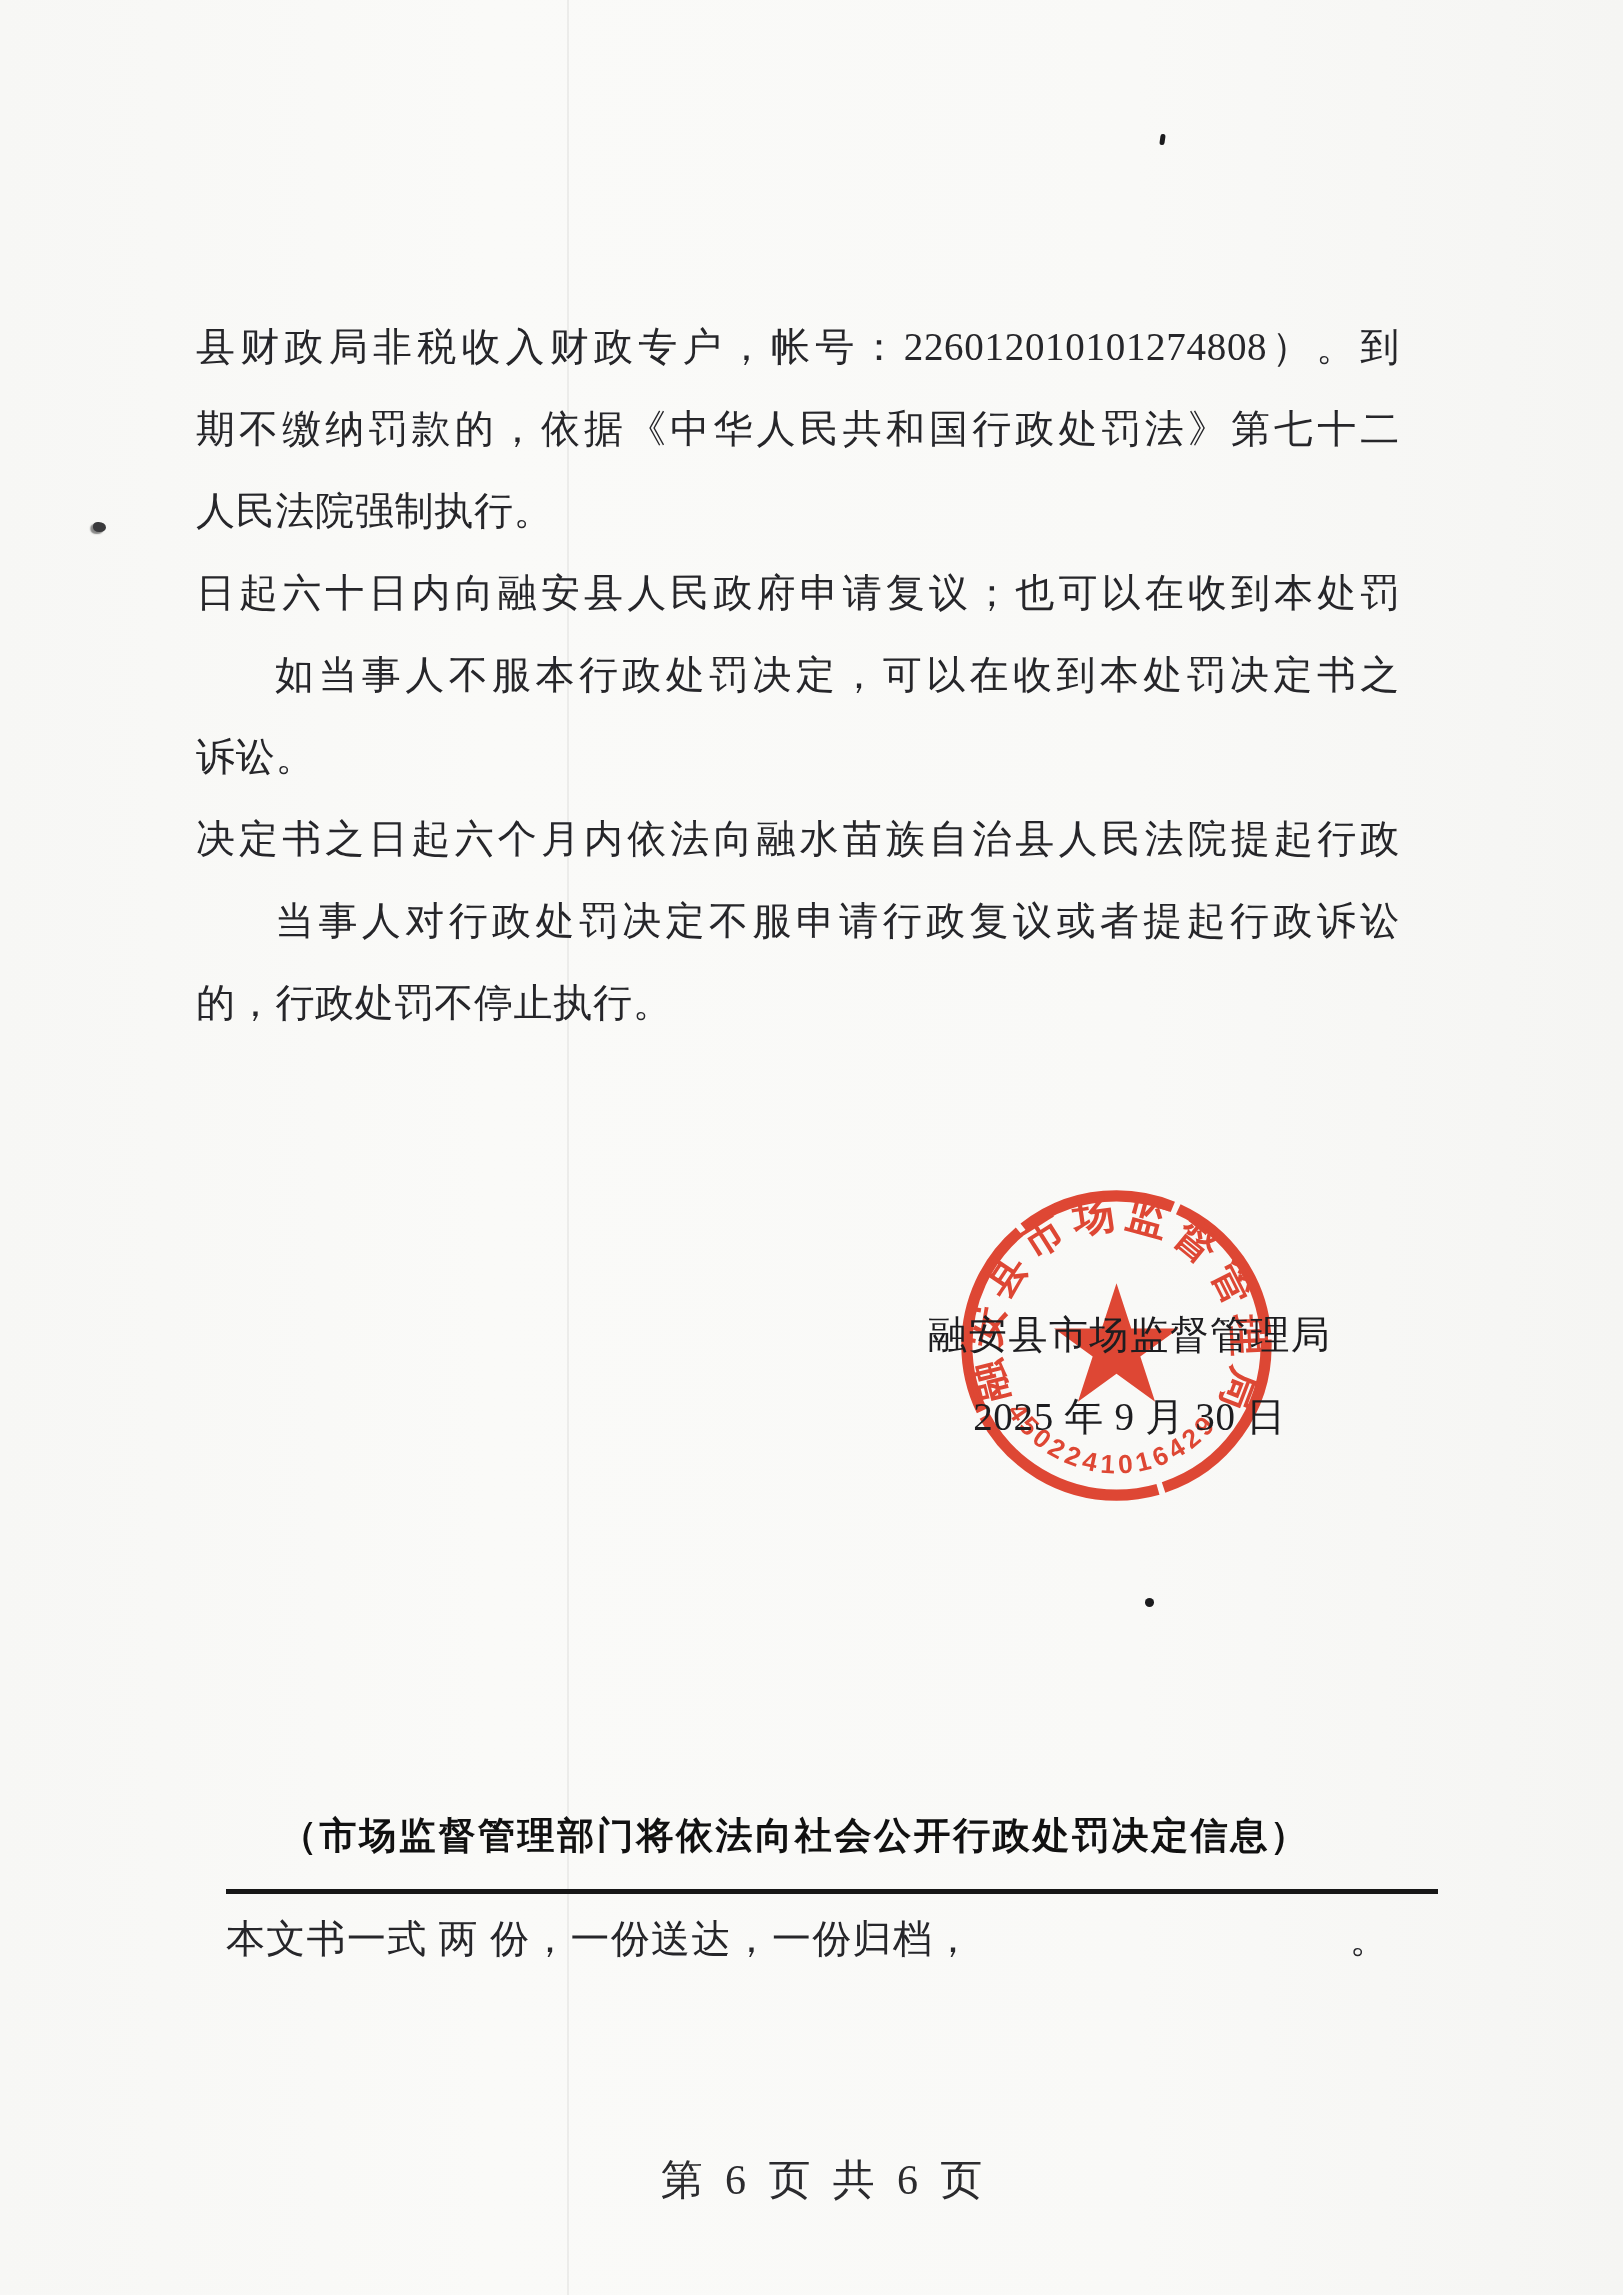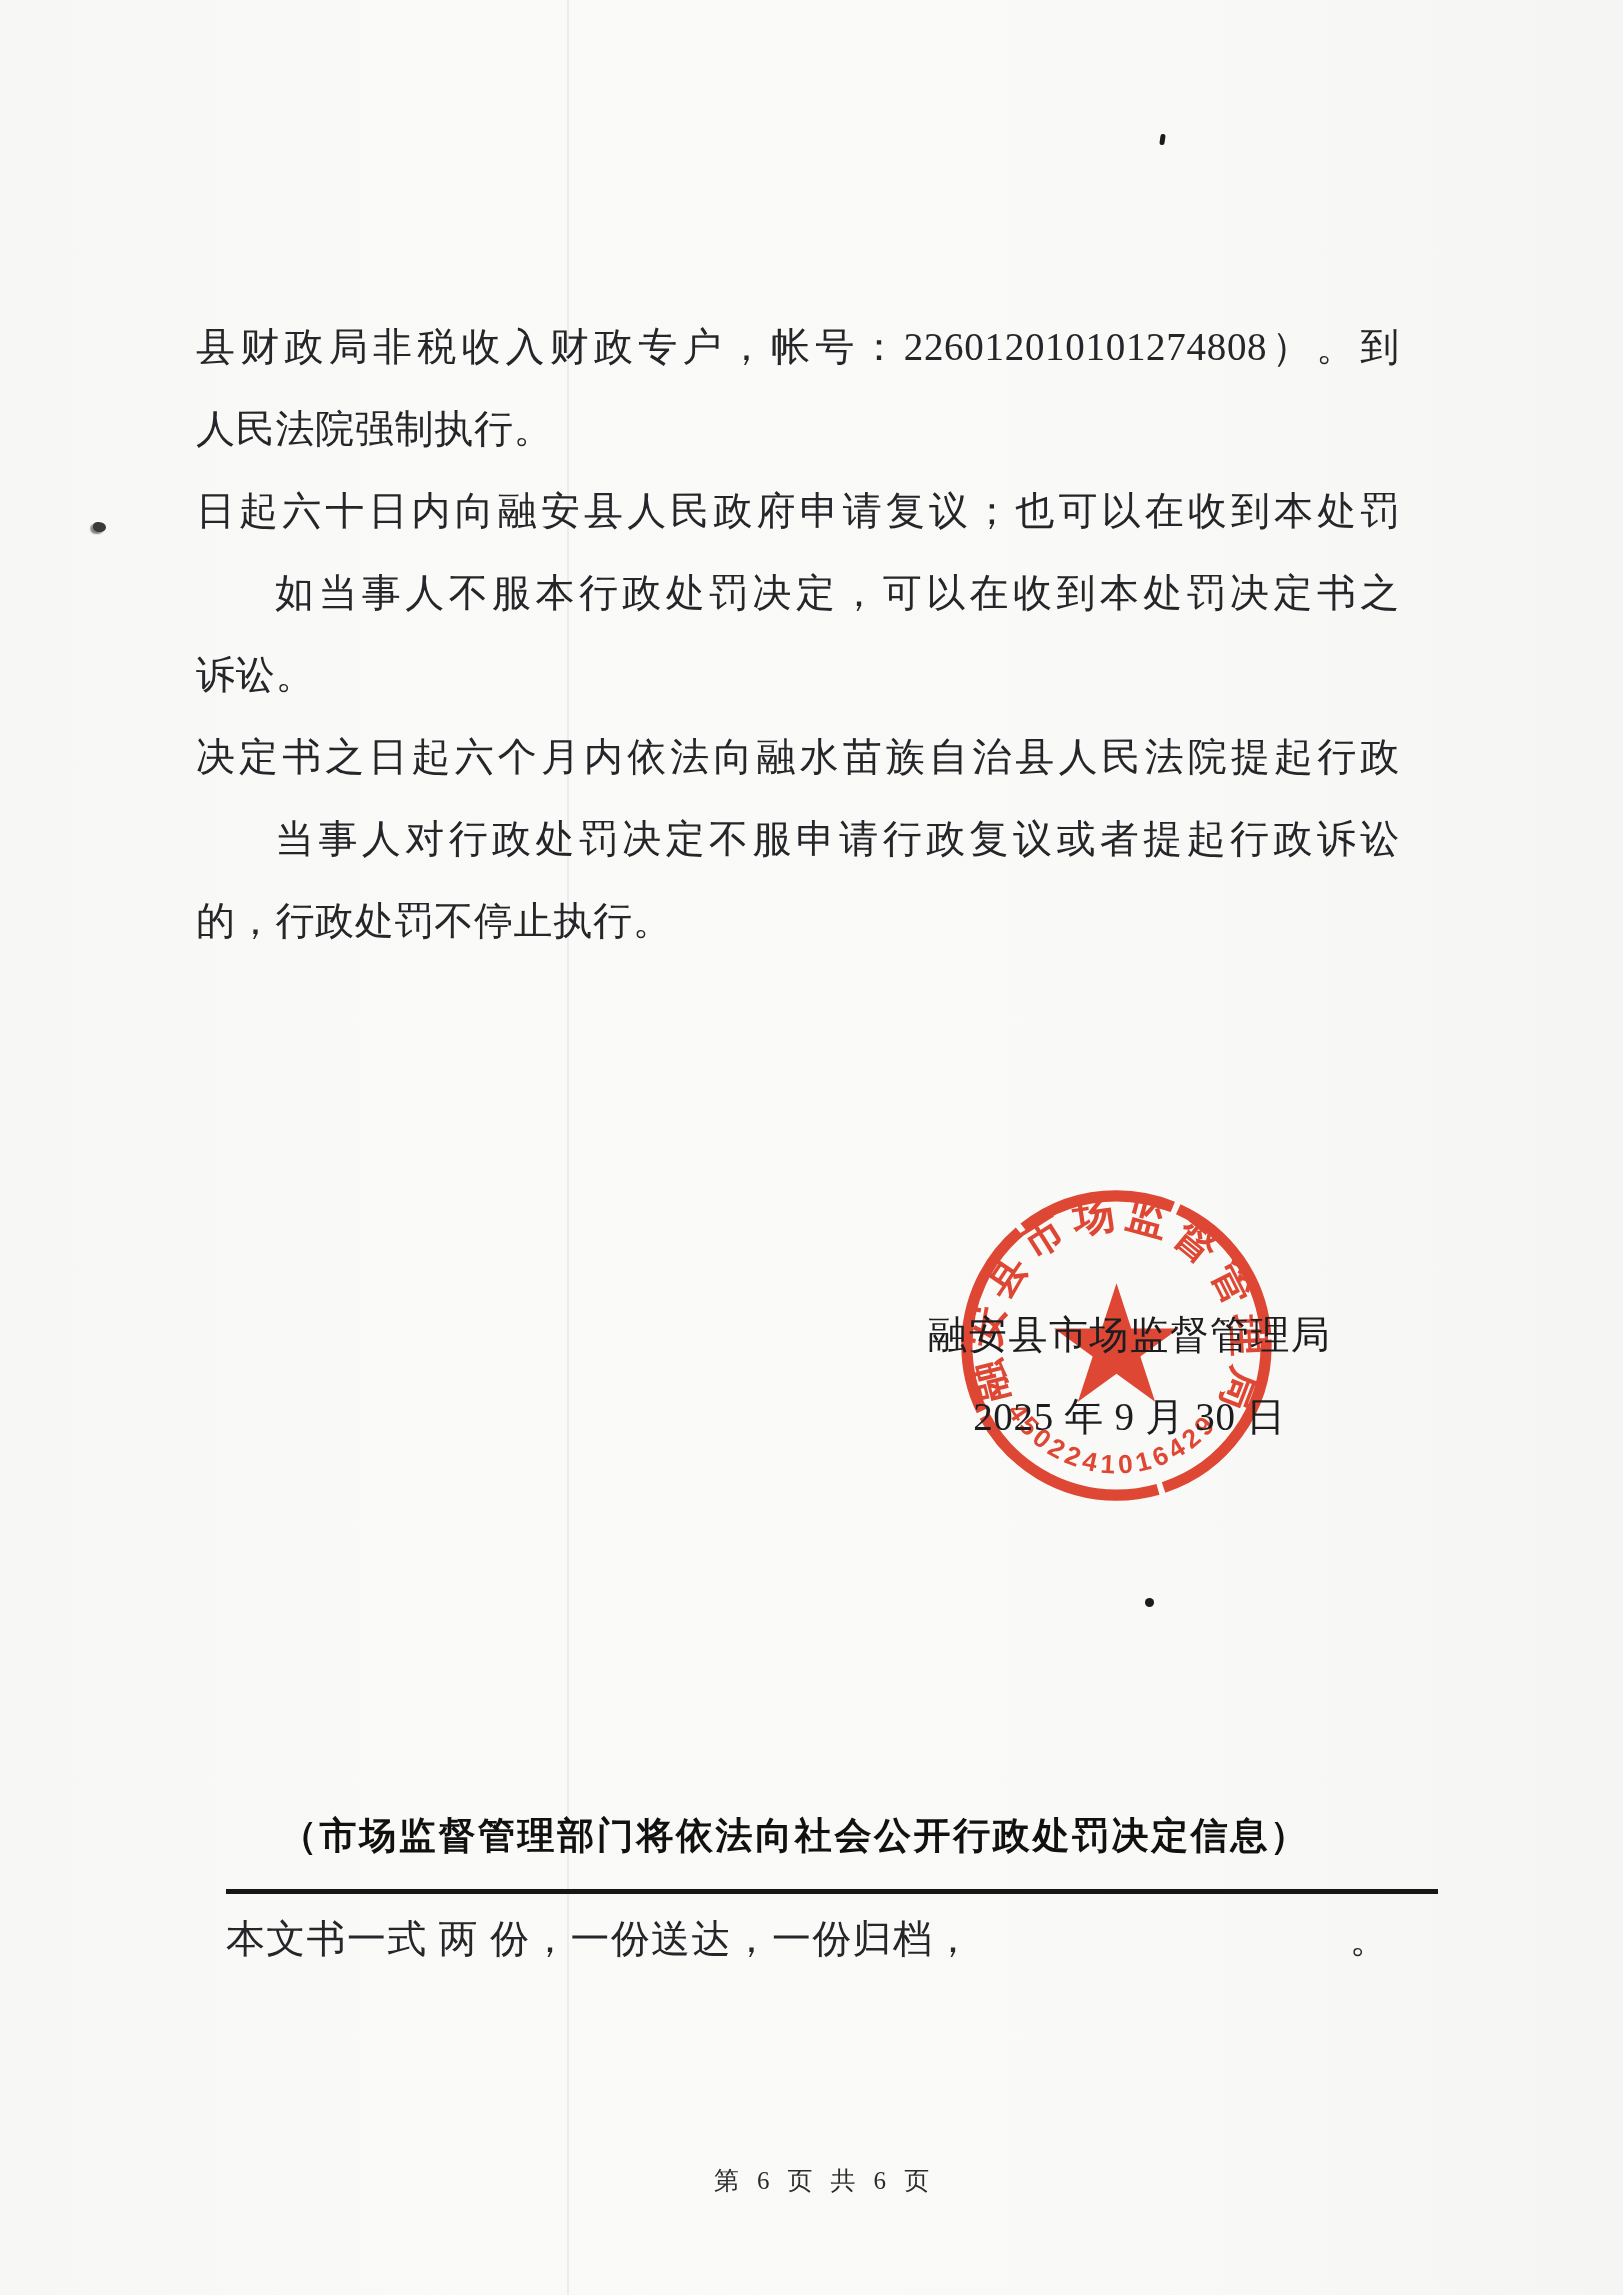--- a/index.html
+++ b/index.html
@@ -26,36 +26,37 @@
   .seal-code{font-family:"Liberation Sans","DejaVu Sans",sans-serif;font-weight:bold;
         font-size:40px;letter-spacing:7px;fill:var(--seal-red);}
   .notice{position:absolute;left:280px;top:1819px;
         font-family:Liberation Mono, monospace;font-weight:bold;
         font-size:37px;line-height:39px;color:#111;letter-spacing:2.6px;white-space:nowrap;}
   .rule{position:absolute;left:226px;top:1889px;width:1212px;height:4.6px;background:#171717;}
   .dist{position:absolute;left:226px;top:1918px;font-size:39px;line-height:41px;
         color:var(--ink);letter-spacing:1.3px;white-space:nowrap;text-align:right;}
   .dist .tail{display:inline-block;margin-left:376px;}
   .pageno{position:absolute;left:615px;top:2164px;width:419px;text-align:center;
-        font-size:25px;line-height:33px;color:#2b2b2e;letter-spacing:5.9px;white-space:nowrap;}
+        font-size:42px;line-height:33px;color:#2b2b2e;letter-spacing:5.9px;white-space:nowrap;}
   .speck{position:absolute;background:#1c1c1e;border-radius:50%;}
   .speck.tick{left:1160px;top:134px;width:4.6px;height:11px;border-radius:2.6px;transform:rotate(8deg);}
   .speck.smudge{left:93px;top:522px;width:13px;height:9.8px;border-radius:40% 60% 50% 50%;
         background:#3a3a3c;box-shadow:-2.6px 2px 1.3px rgba(60,60,60,.6);}
   .speck.dot{left:1145px;top:1598px;width:9.2px;height:8.5px;}
 </style>
 </head>
 <body>
 
 <div class="page">
 
   <div class="scanline"></div>
 
   <div class="bodytext">
     <div class="line j">县财政局非税收入财政专户，帐号：226012010101274808）。到</div>
+    <div class="line j">期不缴纳罚款的，依据《中华人民共和国行政处罚法》第七十二</div>
     <div class="line">人民法院强制执行。</div>
     <div class="line j">日起六十日内向融安县人民政府申请复议；也可以在收到本处罚</div>
     <div class="line j ind">如当事人不服本行政处罚决定，可以在收到本处罚决定书之</div>
     <div class="line">诉讼。</div>
     <div class="line j">决定书之日起六个月内依法向融水苗族自治县人民法院提起行政</div>
     <div class="line j ind">当事人对行政处罚决定不服申请行政复议或者提起行政诉讼</div>
     <div class="line">的，行政处罚不停止执行。</div>
   </div>
 
   <svg class="sealwrap" viewBox="0 0 480 480" xmlns="http://www.w3.org/2000/svg">

